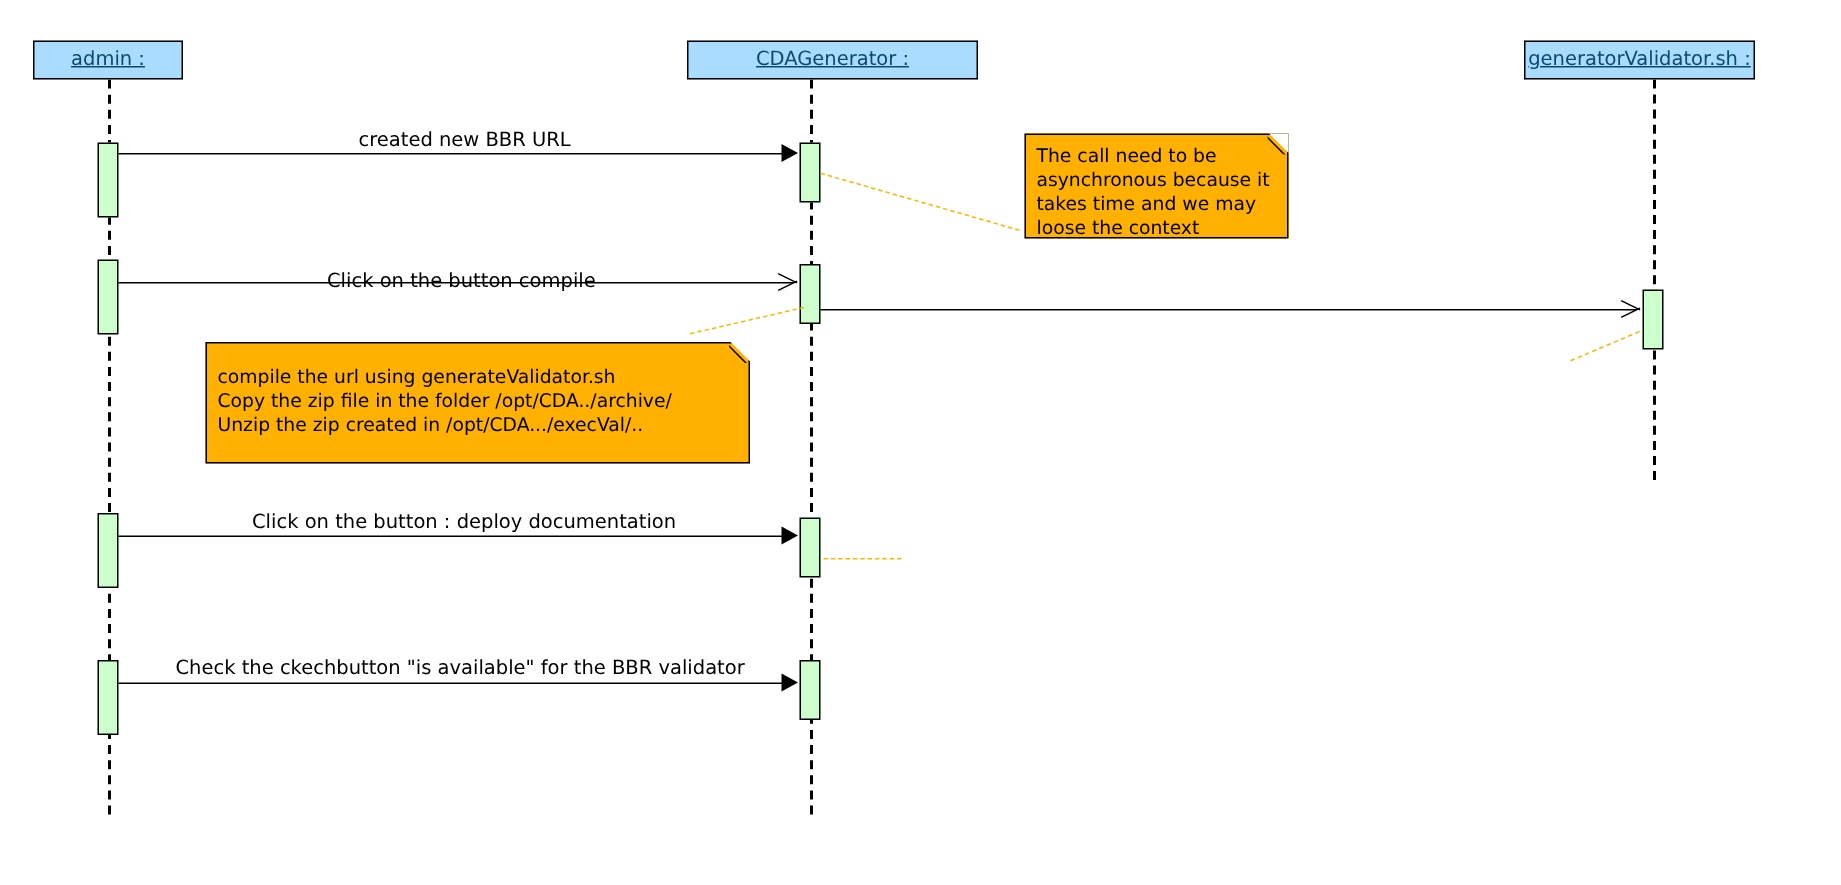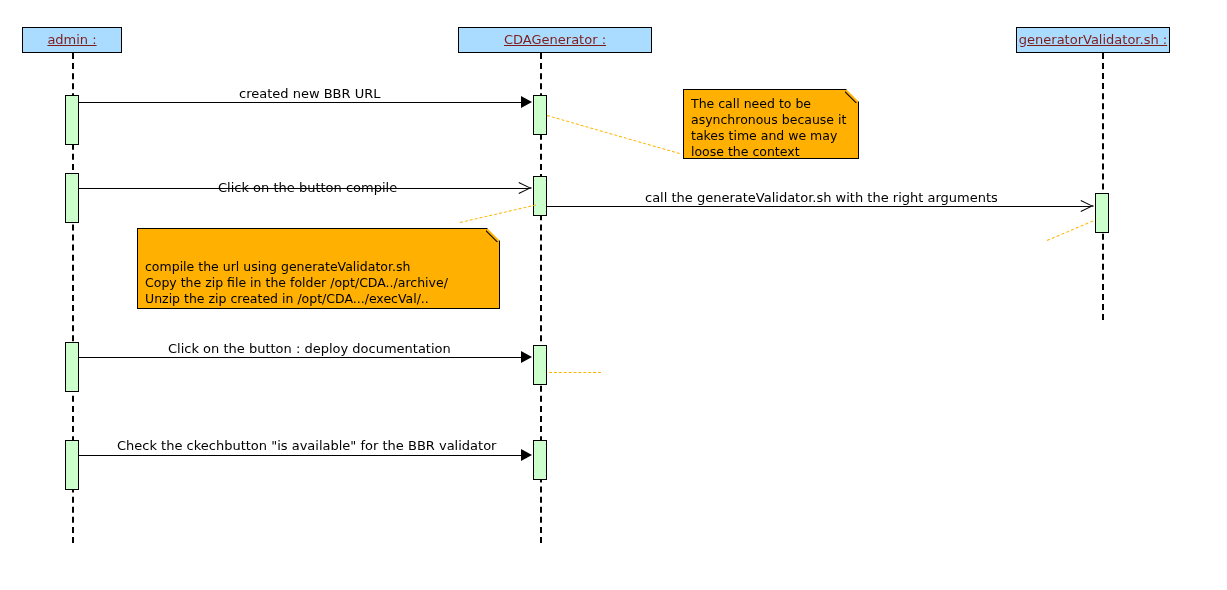--- a/index.html
+++ b/index.html
@@ -25,21 +25,21 @@
     box-sizing: border-box;
     border: 1px solid #000000;
     background: #A9DCFF;
     height: 26px;
     display: flex;
     align-items: center;
     justify-content: center;
   }
   .participant .pname {
     font-size: 13px;
-    color: #7f1d1d;
+    color: #0c4a6e;
     text-decoration: underline;
     white-space: nowrap;
     line-height: 14px;
   }
 
   
   .lifeline {
     position: absolute;
     width: 0;
     border-left: 2px dashed #000000;
@@ -187,21 +187,20 @@
   <div class="msg-line" style="left:79px; top:102px; width:443px;"></div>
   <div class="arrowhead-solid" style="left:521px; top:96px;"></div>
   <div class="msg-label" style="left:239px; top:86px;">created new BBR URL</div>
 
   <div class="msg-line" style="left:79px; top:188px; width:450px;"></div>
   <div class="arrowhead-open" style="left:519px; top:181px;"></div>
   <div class="msg-label" style="left:218px; top:156px;margin-top:24px;">Click on the button compile</div>
 
   <div class="msg-line" style="left:547px; top:206px; width:544px;"></div>
   <div class="arrowhead-open" style="left:1081px; top:199px;"></div>
-  <div class="msg-label" style="left:645px; top:190px;">call the generateValidator.sh with the right arguments</div>
 
   <div class="msg-line" style="left:79px; top:357px; width:443px;"></div>
   <div class="arrowhead-solid" style="left:521px; top:351px;"></div>
   <div class="msg-label" style="left:168px; top:341px;">Click on the button : deploy documentation</div>
 
   <div class="msg-line" style="left:79px; top:455px; width:443px;"></div>
   <div class="arrowhead-solid" style="left:521px; top:449px;"></div>
   <div class="msg-label" style="left:117px; top:438px;">Check the ckechbutton "is available" for the BBR validator</div>
 
   <div class="note-link" style="left:547px; top:115px; width:138px; transform: rotate(16deg);"></div>
@@ -214,20 +213,20 @@
     <span class="fold-edge"></span>
     <div class="note-text">The call need to be
 asynchronous because it
 takes time and we may
 loose the context</div>
   </div>
 
   <div class="note" style="left:137px; top:228px; width:363px; height:81px;">
     <span class="fold"></span>
     <span class="fold-edge"></span>
-    <div class="note-text" style="margin-top:24px;">compile the url using generateValidator.sh
+    <div class="note-text" style="margin-top:8px;">compile the url using generateValidator.sh
 Copy the zip file in the folder /opt/CDA../archive/
 Unzip the zip created in /opt/CDA.../execVal/..</div>
   </div>
 
 
 
 </div>
 
 </body></html>

